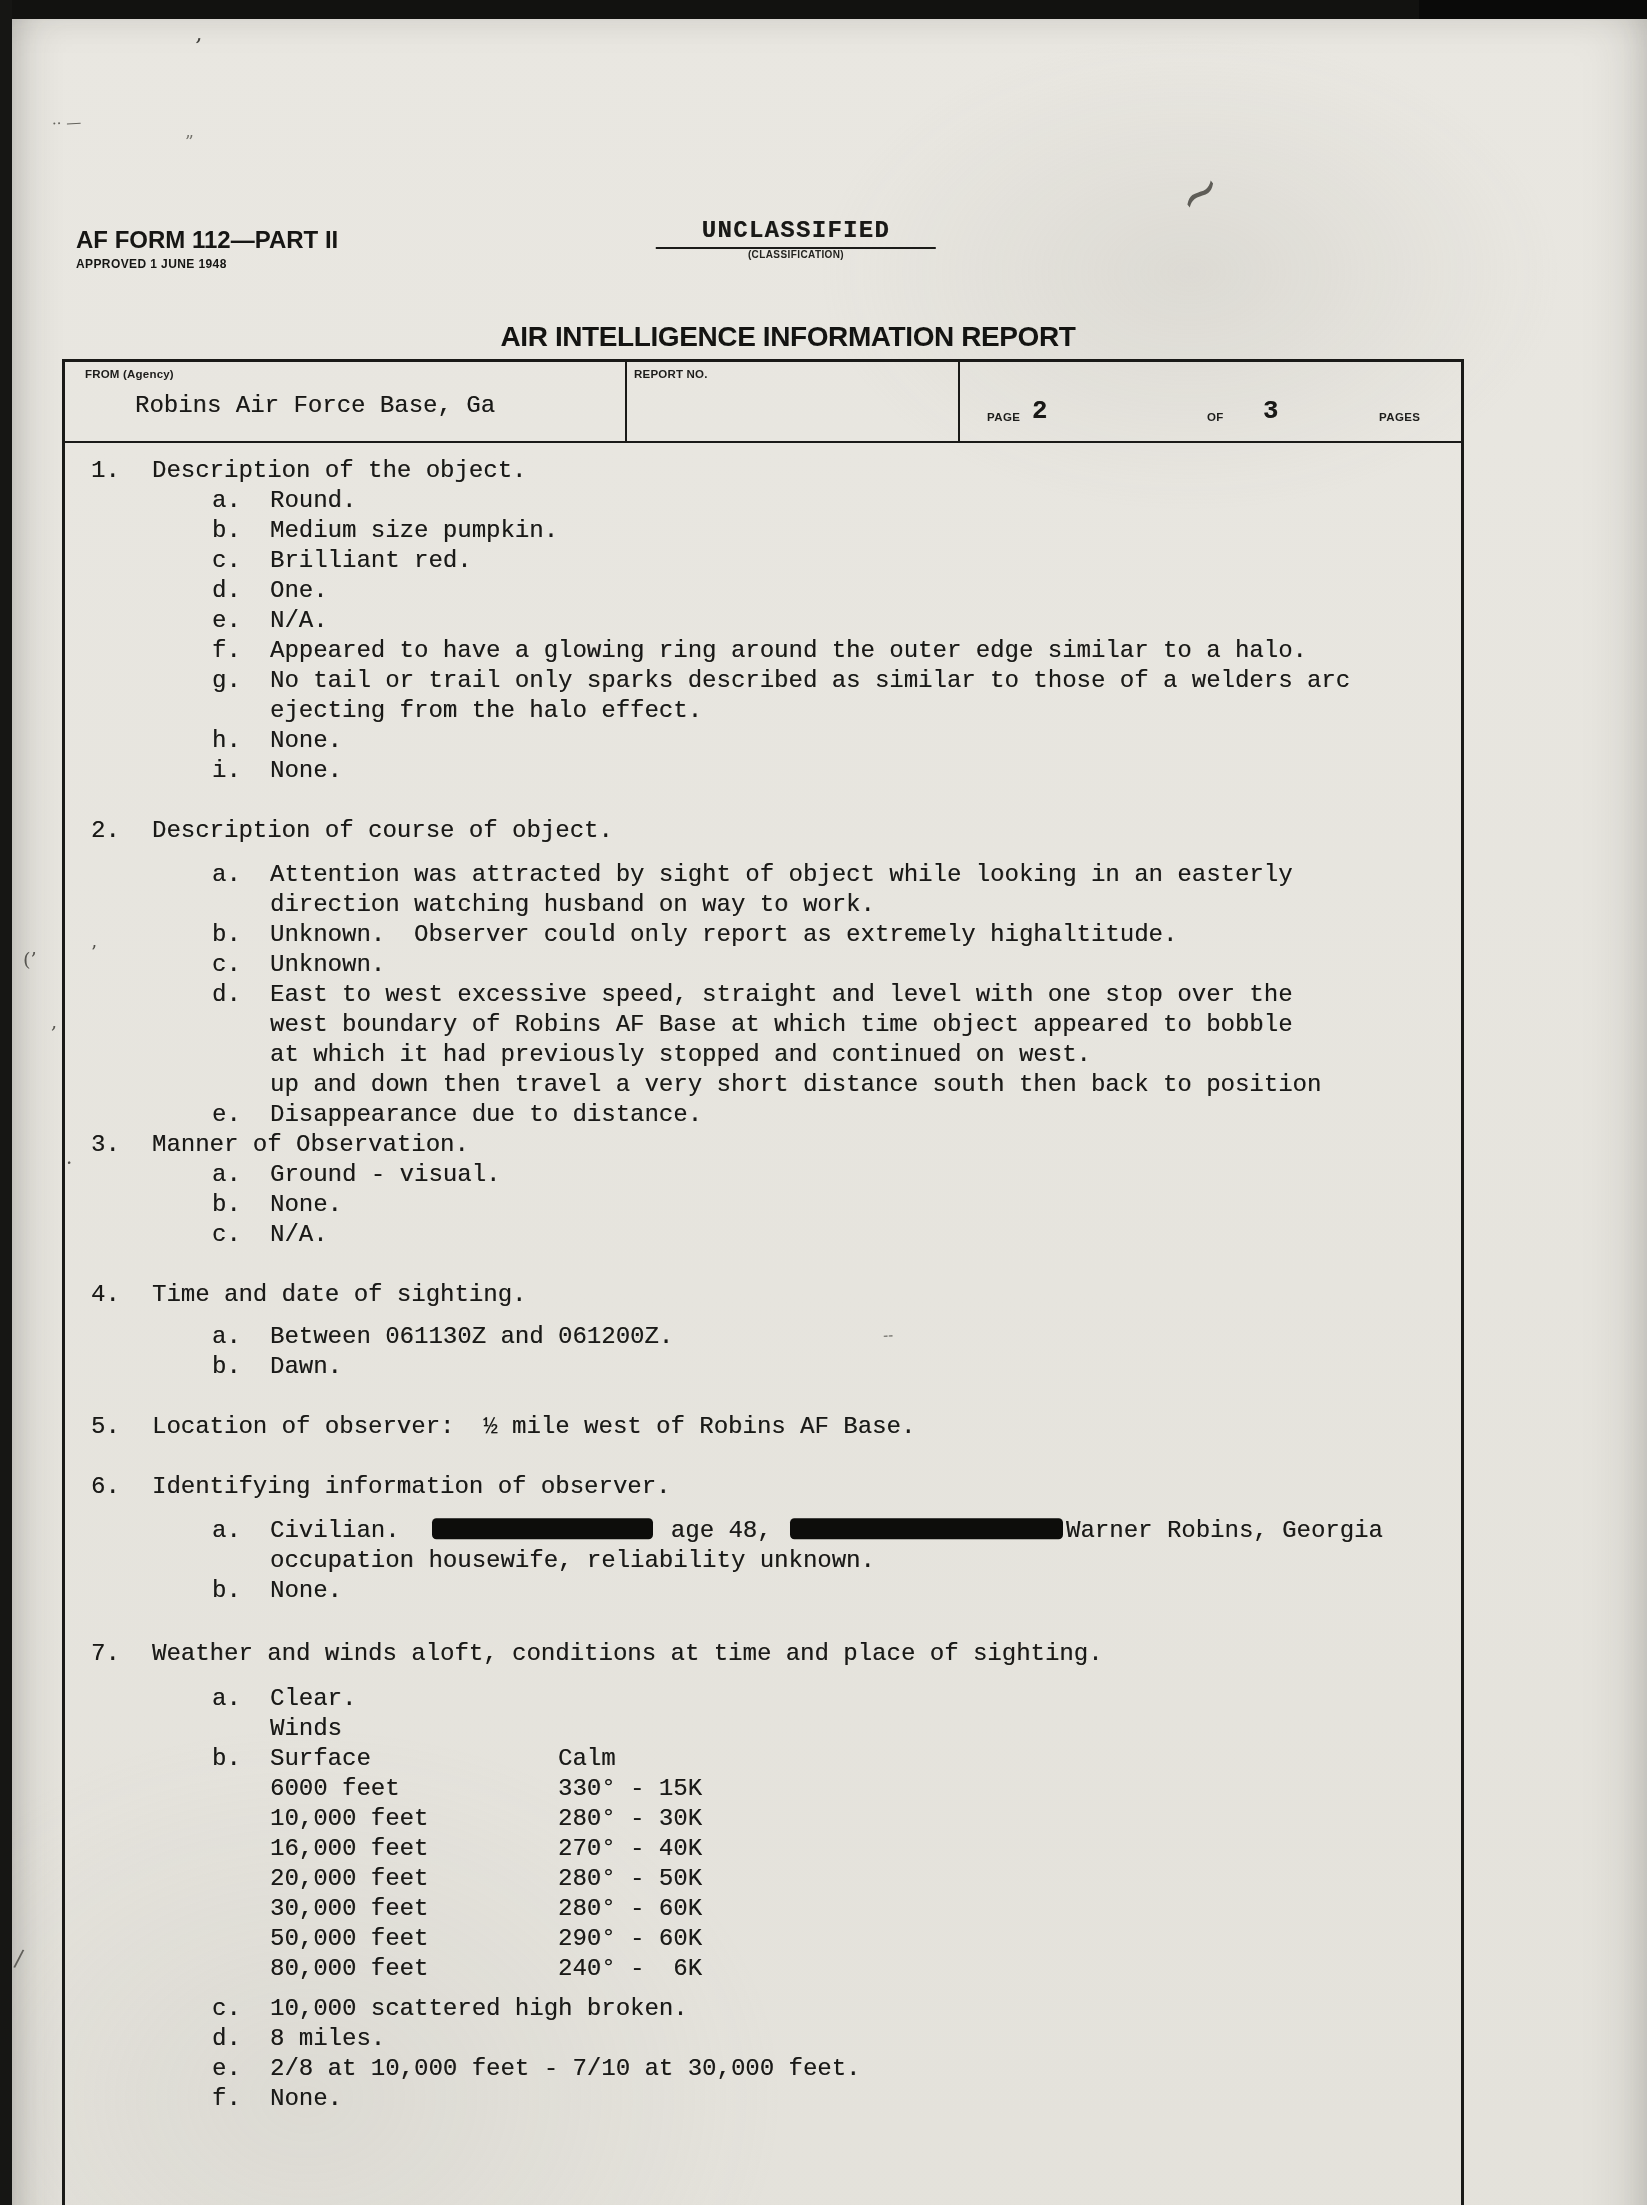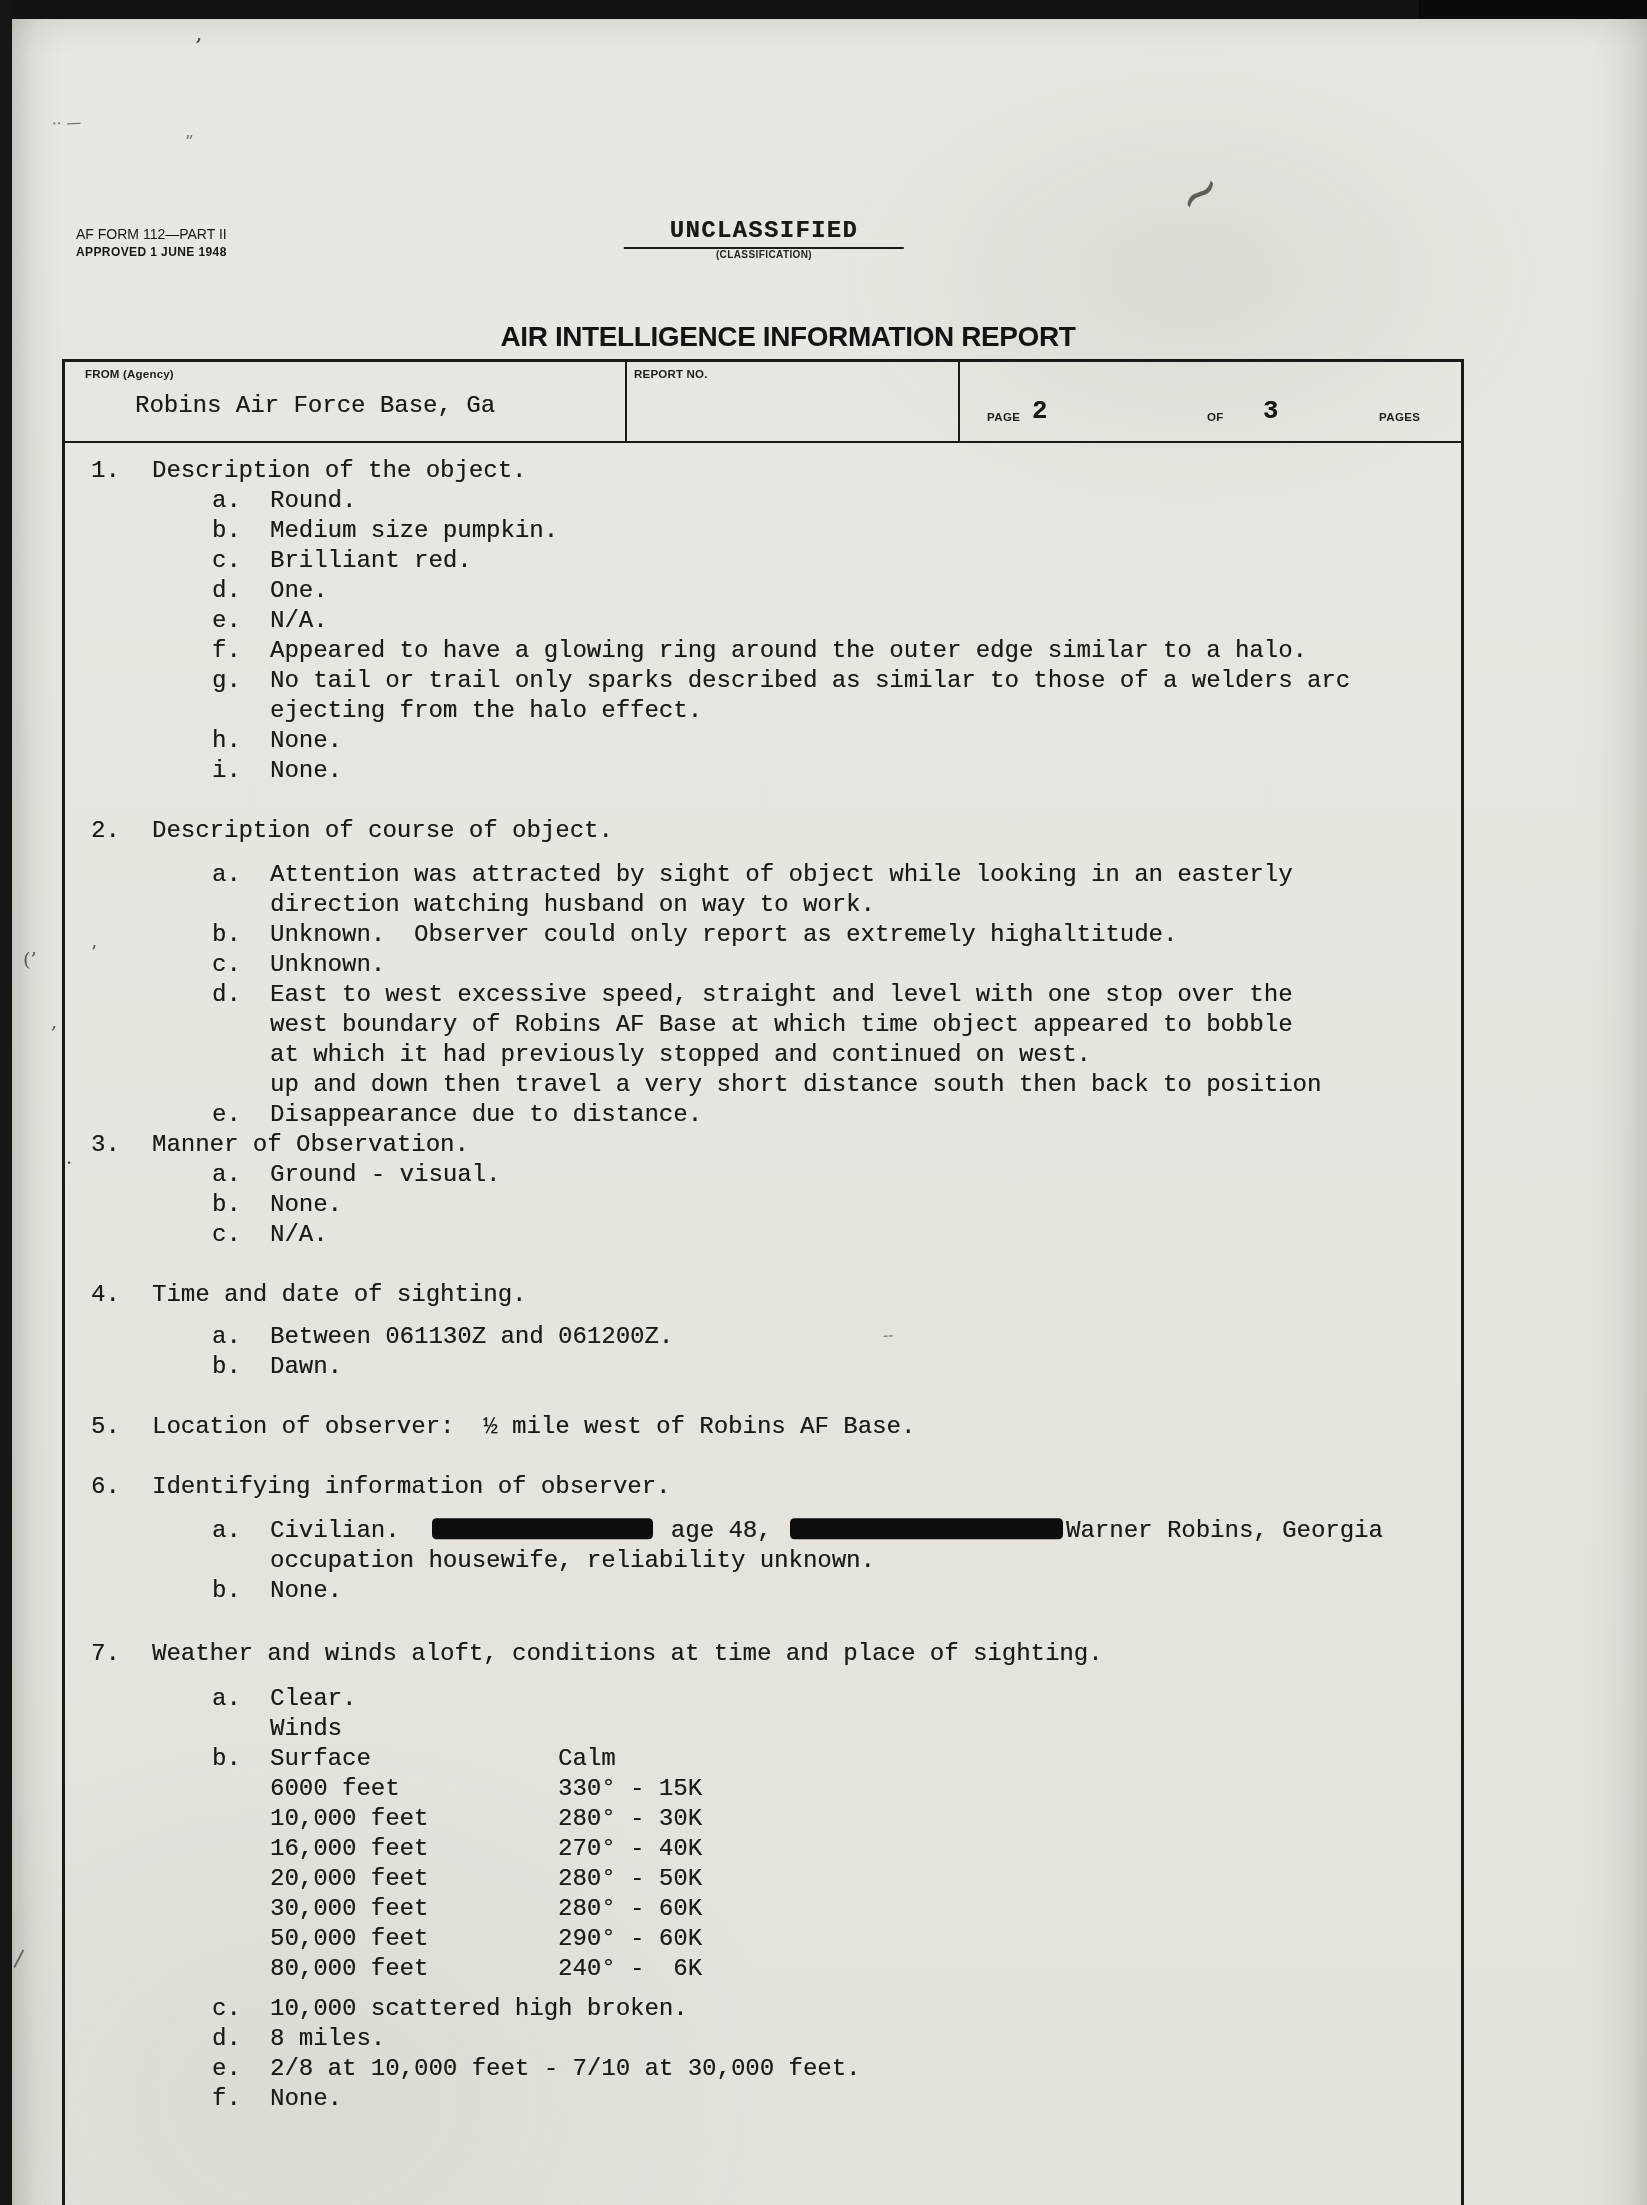--- a/index.html
+++ b/index.html
@@ -19,24 +19,24 @@
       linear-gradient(#e9e7e1, #e3e1da);
     box-shadow: inset -31px 0 62px -31px rgba(40,40,35,0.25), inset 0 -22px 44px -22px rgba(40,40,35,0.28), inset 26.5px 0 53px -31px rgba(40,40,35,0.30);
   }
   #content { position:absolute; inset:0; }
 
   .typewriter { font-family:"Liberation Mono","DejaVu Sans Mono",monospace; color:#191917;
     text-shadow: 0.3px 0.3px 0.6px rgba(25,25,22,0.5); }
 
   
   .form-id { position:absolute; left:76px; top:226px; color:#161614; }
-  .form-id .num { font-weight:400; font-size:14px; letter-spacing:0; }
+  .form-id .num { font-weight:700; font-size:24px; letter-spacing:0; }
   .form-id .appr { font-weight:700; font-size:12px; margin-top:2.6px; letter-spacing:0.4px; }
 
-  .classif-top { position:absolute; left:764px; top:217px; transform:translateX(-50%); text-align:center; }
+  .classif-top { position:absolute; left:796px; top:217px; transform:translateX(-50%); text-align:center; }
   .classif-top .ct { display:inline-block; font-size:24px; font-weight:700; letter-spacing:1.3px;
     border-bottom:2.2px solid #1b1b19; padding:0 46px 2.6px; }
   .classif-top .cl { font-weight:700; font-size:10px; letter-spacing:0.4px; color:#23231f; margin-top:0; }
 
   .report-title { position:absolute; top:285px; left:788px; transform:translateX(-50%);
     font-weight:700; font-size:28px; letter-spacing:-0.4px; white-space:nowrap; color:#141412;margin-top:36px; }
 
   
   .form-box { position:absolute; left:62px; top:359px; width:1396px; height:1859px;
     border:3.1px solid #1a1a18; }

